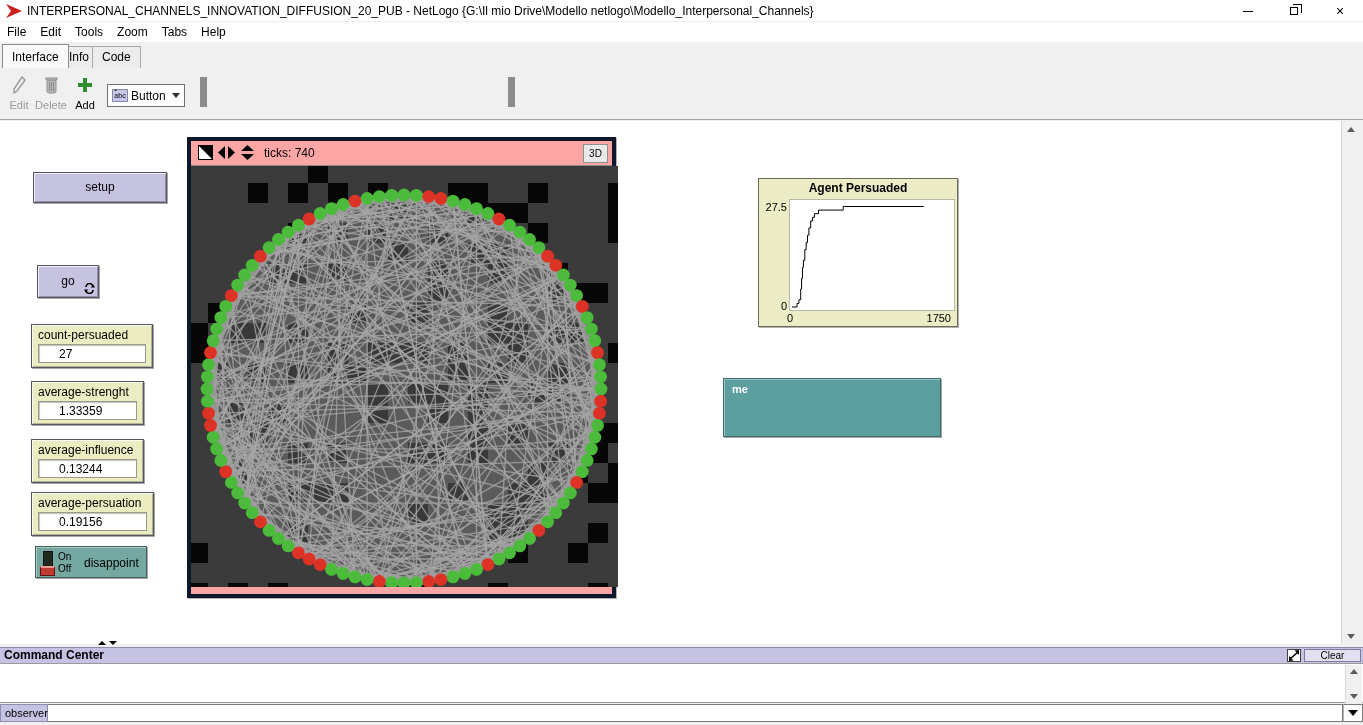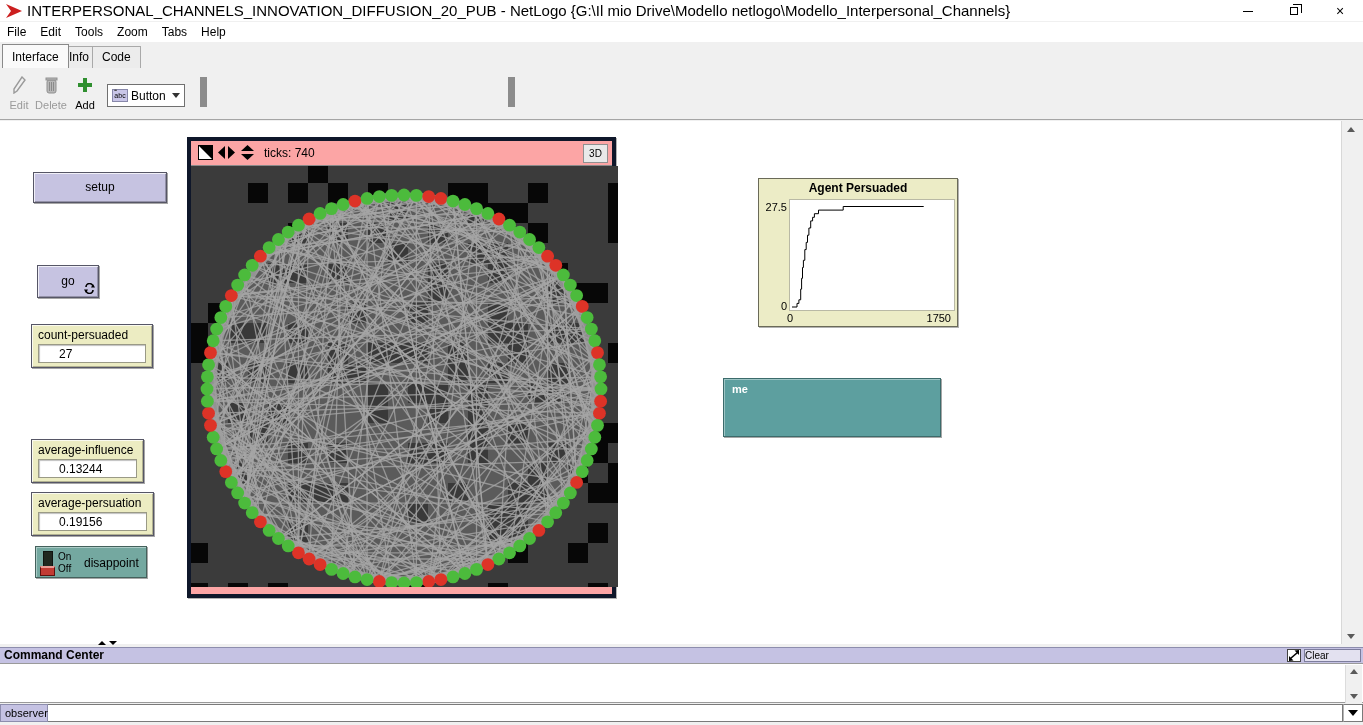--- a/index.html
+++ b/index.html
@@ -3,21 +3,21 @@
 <meta charset="utf-8">
 <style>
   * { box-sizing: border-box; margin: 0; padding: 0; }
   html,body { width:1363px; height:725px; overflow:hidden; }
   body { font-family:"Liberation Sans","DejaVu Sans",sans-serif; font-size:12px; background:#f0f0f0; position:relative; color:#000; }
   .abs { position:absolute; }
 
   
   .titlebar { position:absolute; left:0; top:0; width:1363px; height:22px; background:#ffffff; display:flex; align-items:center; border-bottom:1px solid #f0f0f0;}
   .applogo { margin:0 5px 0 6px; }
-  .wintitle { font-size:15px; white-space:nowrap;text-align:center; }
+  .wintitle { font-size:12px; white-space:nowrap;text-align:center; }
   .wincontrols { position:absolute; right:0; top:0; height:22px; display:flex; }
   .winbtn { width:46px; height:22px; display:flex; align-items:center; justify-content:center; cursor:default; }
   .minglyph { width:10px; height:1px; background:#000; }
   .restoreglyph { width:8px; height:8px; border:1px solid #000; position:relative; background:#fff;}
   .restoreglyph:before { content:""; position:absolute; left:2px; top:-4px; width:8px; height:8px; border:1px solid #000; border-left:none; border-bottom:none; }
   .closeglyph { font-size:14px; line-height:14px; }
 
   
   .menubar { position:absolute; left:0; top:22px; width:1363px; height:20px; background:#ffffff; display:flex; align-items:center; }
   .menuitem { padding:0 7px; height:20px; line-height:20px; }
@@ -89,21 +89,21 @@
   .scrollarrow { position:absolute; left:0; width:100%; height:16px; display:flex; align-items:center; justify-content:center; }
   .tri-up-s { width:0;height:0;border-left:4px solid transparent;border-right:4px solid transparent;border-bottom:5px solid #5a5a5a; }
   .tri-down-s { width:0;height:0;border-left:4px solid transparent;border-right:4px solid transparent;border-top:5px solid #5a5a5a; }
 
   
   .ccsplit { position:absolute; left:0; top:644px; width:1363px; height:3px; background:#f0f0f0; }
   .cchandle { position:absolute; left:98px; top:-3px; display:flex; gap:3px; }
   .ccheader { position:absolute; left:0; top:647px; width:1363px; height:16px; background:#c5c2e3; border-top:1px solid #8d8dad; }
   .cctitle { font-weight:bold; font-size:12px; padding-left:4px; line-height:15px; }
   .ccexpand { position:absolute; right:62px; top:1px; width:14px; height:13px; background:#fff; border:1px solid #444; }
-  .ccclear { position:absolute; right:2px; top:1px; width:57px; height:13px; background:#e3e1f0; border:1px solid #7d7d9d; font-size:10px; line-height:11px; }
+  .ccclear { position:absolute; right:2px; top:1px; width:57px; height:13px; background:#e3e1f0; border:1px solid #7d7d9d; font-size:10px; text-align:center; line-height:11px; }
   .ccout { position:absolute; left:0; top:663px; width:1363px; height:40px; background:#fff; border-top:1px solid #9a9a9a; border-bottom:1px solid #9a9a9a; }
   .ccprompt { position:absolute; left:0; top:704px; width:1363px; height:18px; display:flex; }
   .ccobserver { width:48px; background:#c5c2e3; border:1px solid #8d8dad; font-size:11px; line-height:16px; padding-left:4px; }
   .ccinput { flex:1; background:#fff; border:1px solid #7a7a7a; border-left:none; }
   .ccdrop { width:20px; background:#fff; border:1px solid #7a7a7a; border-left:1px solid #b5b5b5; display:flex; align-items:center; justify-content:center; }
   .ccbottom { position:absolute; left:0; top:722px; width:1363px; height:3px; background:#f0f0f0; }
 </style>
 </head>
 <body>
 
@@ -197,20 +197,24 @@
       <path d="M2,4 A3.5,3.5 0 0 1 9,4" fill="none" stroke="#000" stroke-width="1.6"></path>
       <path d="M9,7 A3.5,3.5 0 0 1 2,7" fill="none" stroke="#000" stroke-width="1.6"></path>
       <polygon points="9,1 11,4.5 7,4.5" fill="#000"></polygon>
       <polygon points="2,10 0,6.5 4,6.5" fill="#000"></polygon>
     </svg>
   </div>
 
   <div class="monitor nl3d abs" style="left:31px; top:203px; width:122px; height:44px;">
     <div class="monlabel">count-persuaded</div>
     <div class="monvalue">27</div>
+  </div>
+  <div class="monitor nl3d abs" style="left:31px; top:260px; width:113px; height:44px;">
+    <div class="monlabel">average-strenght</div>
+    <div class="monvalue">1.33359</div>
   </div>
   <div class="monitor nl3d abs" style="left:31px; top:318px; width:113px; height:44px;">
     <div class="monlabel">average-influence</div>
     <div class="monvalue">0.13244</div>
   </div>
   <div class="monitor nl3d abs" style="left:31px; top:371px; width:123px; height:44px;">
     <div class="monlabel">average-persuation</div>
     <div class="monvalue">0.19156</div>
   </div>
 

